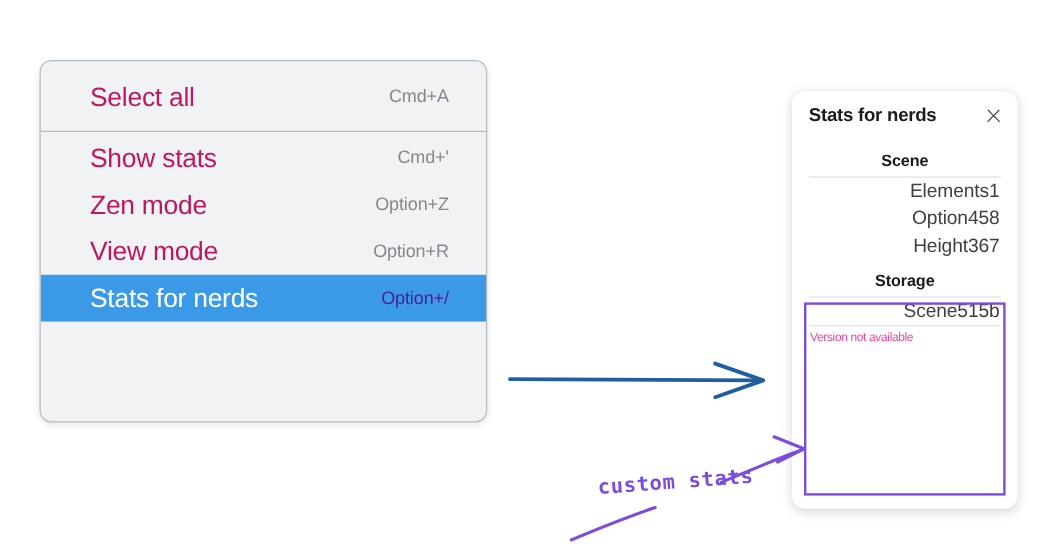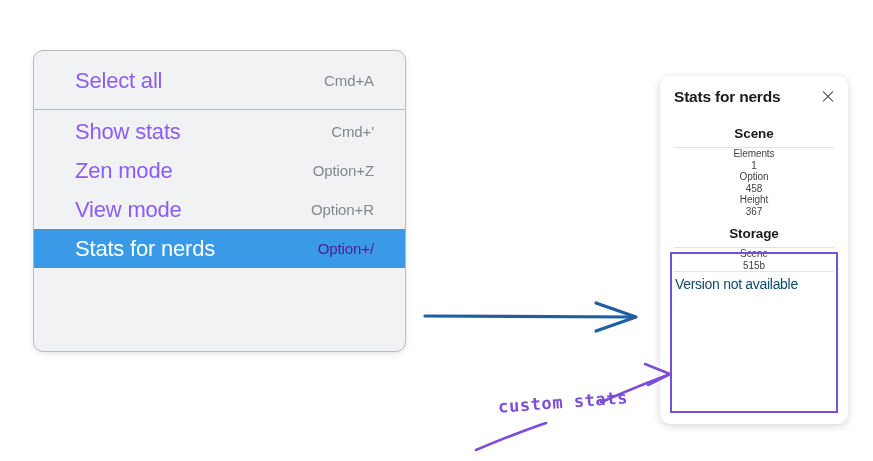--- a/index.html
+++ b/index.html
@@ -44,21 +44,21 @@
     height: 39px;
     display: flex;
     align-items: center;
     justify-content: space-between;
     padding: 0 31px 0 41px;
     box-sizing: border-box;
     cursor: default;
   }
   .menu-item .mi-label {
     font-size: 22px;
-    color: #8b5cf6;
+    color: #be185d;
     letter-spacing: -0.2px;
     white-space: nowrap;
   }
   .menu-item .mi-shortcut {
     font-size: 15px;
     color: #83888f;
     letter-spacing: -0.1px;
     white-space: nowrap;
   }
   .menu-item.selected {
@@ -122,33 +122,32 @@
     letter-spacing: -0.1px;
   }
   .section-rule {
     height: 1px;
     background: #e2e2e5;
     margin: 0 4px;
   }
   .stat-row {
     display: flex;
     align-items: center;
-    justify-content: space-between;
+    justify-content: flex-end;
     height: 23px;
     padding: 0 5px;
-    font-size: 10px;
+    font-size: 16px;
     color: #3f3f45;
     letter-spacing: -0.1px;
-    flex-direction: column;
   }
   .stat-row .sr-value { color: #3f3f45; }
   .version-line {
     padding: 4px 5px 0 5px;
-    font-size: 14px;
-    color: #0c4a6e;
+    font-size: 10px;
+    color: #ec4899;
     letter-spacing: -0.3px;
     white-space: nowrap;
   }
 
   
   #custom-stats-box {
     position: absolute;
     left: 670px;
     top: 252px;
     width: 168px;

